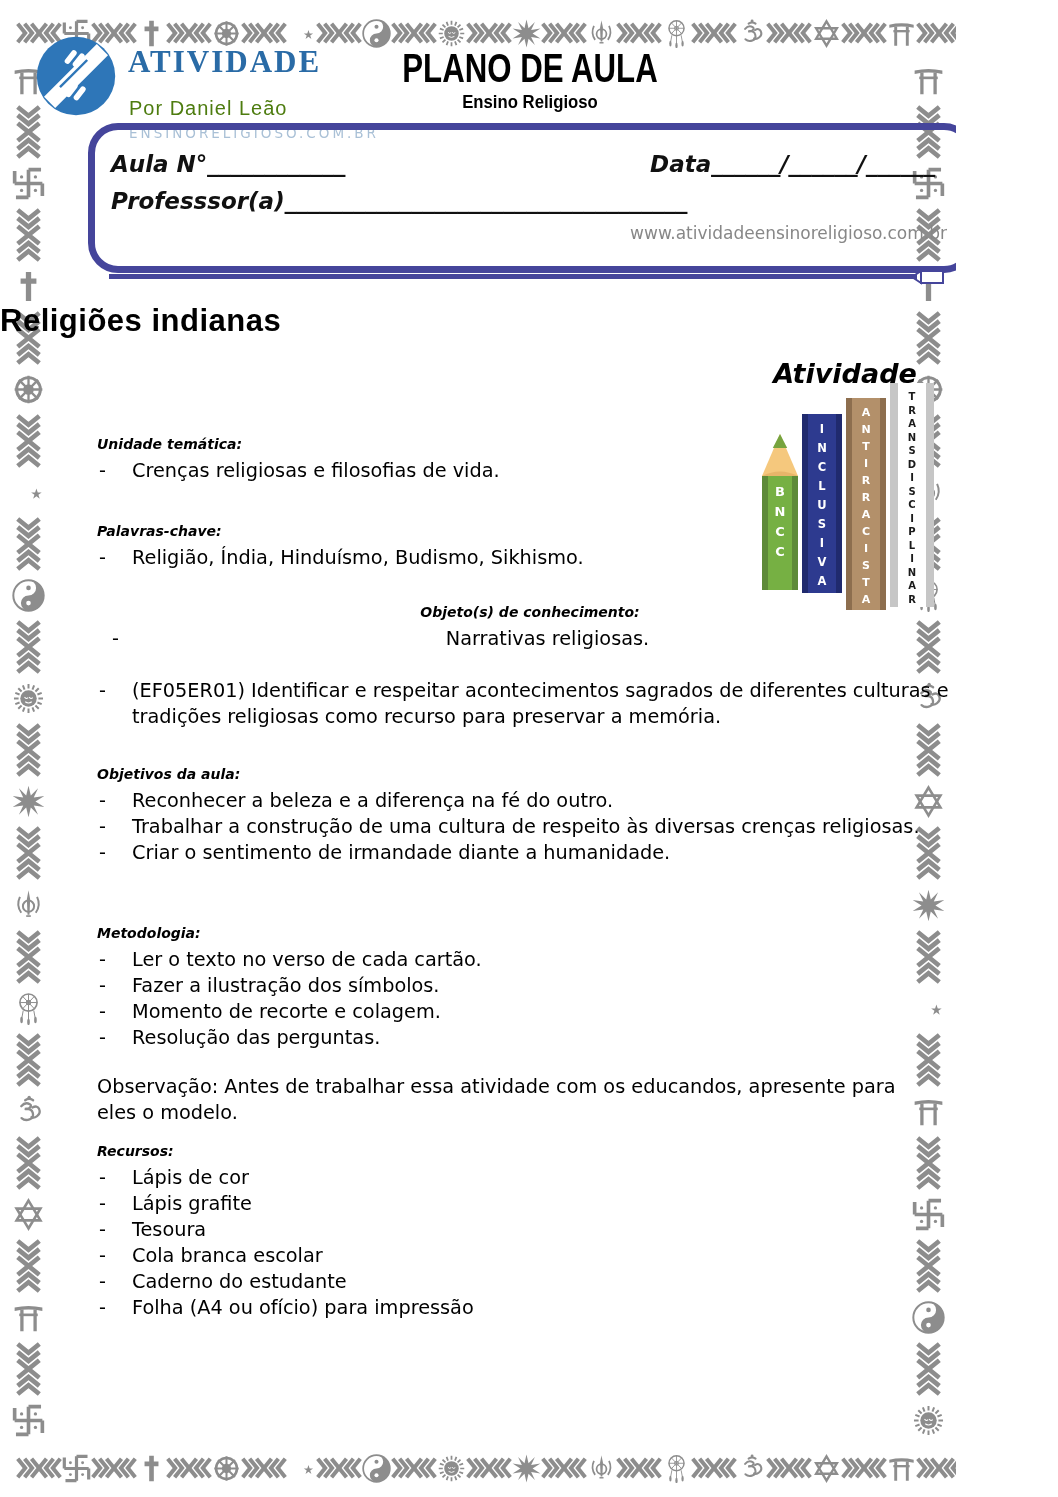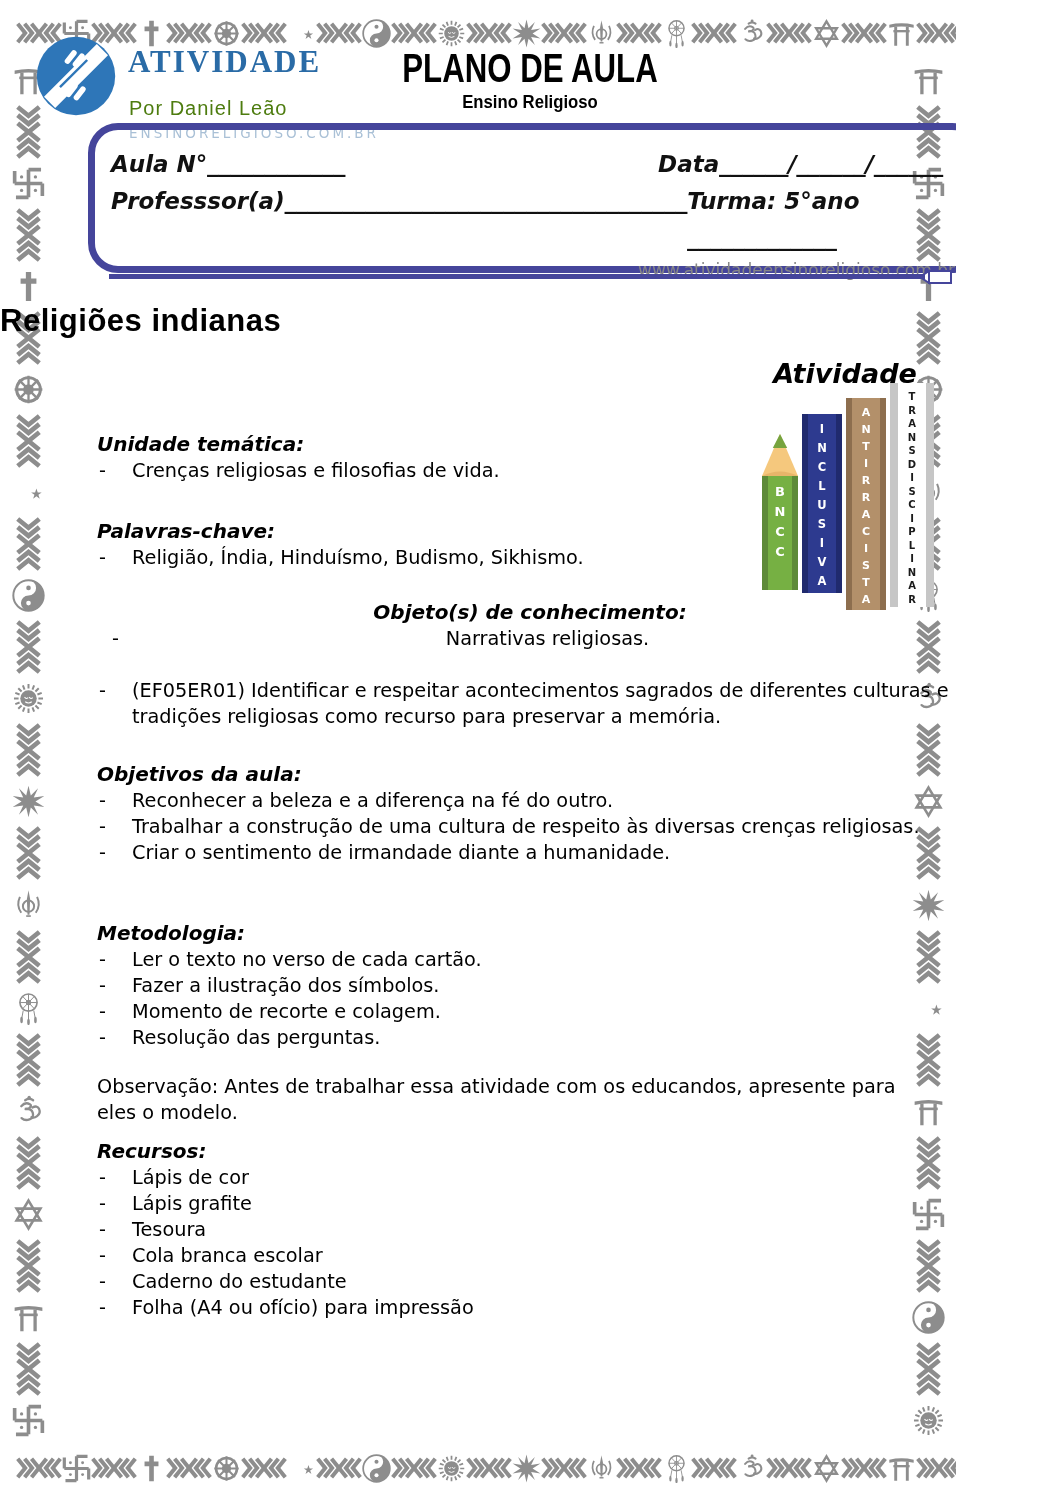--- a/index.html
+++ b/index.html
@@ -26,21 +26,21 @@
               font-size:20px;letter-spacing:1px;color:#4d7c0f;}
   .doc-title{position:absolute;left:330px;width:400px;top:48px;text-align:center;
              font-family:"Liberation Sans",sans-serif;font-weight:bold;font-size:40px;line-height:1;
              transform:scaleX(.78);}
   .doc-subtitle{position:absolute;left:330px;width:400px;top:91px;text-align:center;
              font-family:"Liberation Sans",sans-serif;font-weight:bold;font-size:19px;
              transform:scaleX(.88);}
 
   
   .form-box{position:absolute;left:88px;top:123px;width:872px;height:136px;
-            border:7px solid #45459b;border-radius:30px;padding-left:8px;}
+            border:7px solid #45459b;border-radius:30px;}
   .form-inner-line{position:absolute;left:14px;right:52px;bottom:-13px;height:5px;background:#45459b;}
   .corner-pencil{position:absolute;right:22px;bottom:-19px;width:34px;height:16px;color:#45459b;}
   .form-grid{position:absolute;left:16px;right:14px;top:16px;}
   .script{font-style:italic;font-weight:bold;}
   .form-line{display:flex;font-size:23px;line-height:37px;color:#111;}
   .form-line .fl-right{margin-left:auto;margin-right:18px;}
   .form-url{text-align:right;margin-right:6px;margin-top:3px;font-size:17px;color:#878787;
             font-style:normal;font-weight:normal;}
 
   
@@ -64,21 +64,21 @@
   .pencil-2 .pbody{background:linear-gradient(90deg,#8d6e4e 0 15%,#b3906a 15% 85%,#8d6e4e 85%);}
   .pencil-2 .plabel{color:#fff;font-size:11px;letter-spacing:4px;}
   .pencil-3{left:130px;width:44px;height:207px;}
   .pencil-3 .pbody{background:linear-gradient(90deg,#c6c6c6 0 18%,#ffffff 18% 82%,#c6c6c6 82%);}
   .pencil-3 .plabel{color:#1a1a1a;font-size:10px;letter-spacing:2.5px;}
   .wood{fill:#f5c87d;} .collar{fill:#e8b56a;}
   .pt0{fill:#76a33e;} .pt1{fill:#2d3a8f;} .pt2{fill:#4a2e14;} .pt3{fill:#c9c9c9;}
 
   
   #sections{position:absolute;left:97px;top:430px;width:866px;font-size:19.3px;line-height:26px;}
-  .sec-head{font-size:20px;line-height:28px;}
+  .sec-head{font-size:14px;line-height:28px;}
   .bullet{display:flex;}
   .bullet .dash{flex:0 0 33px;padding-left:2px;}
   .bullet .btext{flex:1;max-width:833px;}
   .obs{margin-top:23px;width:800px;}
 </style>
 </head>
 <body>
 
 <svg width="0" height="0" style="position:absolute" aria-hidden="true">
   <defs>
@@ -548,21 +548,20 @@
   <div class="doc-subtitle">Ensino Religioso</div>
 
   <div class="form-box">
     <div class="form-grid">
       <div class="form-line script">
         <span>Aula N°____________</span>
         <span class="fl-right">Data______/______/______</span>
       </div>
       <div class="form-line script">
         <span>Professsor(a)___________________________________</span>
-        <span>Turma: 5°ano _____________</span>
       </div>
       <div class="form-url">www.atividadeensinoreligioso.com.br</div>
     </div>
     <div class="form-inner-line"></div>
     <svg class="corner-pencil">
         <use href="#sym-corner-pencil"></use>
       </svg>
   </div>
 
   <div class="page-title">Religiões indianas</div>

